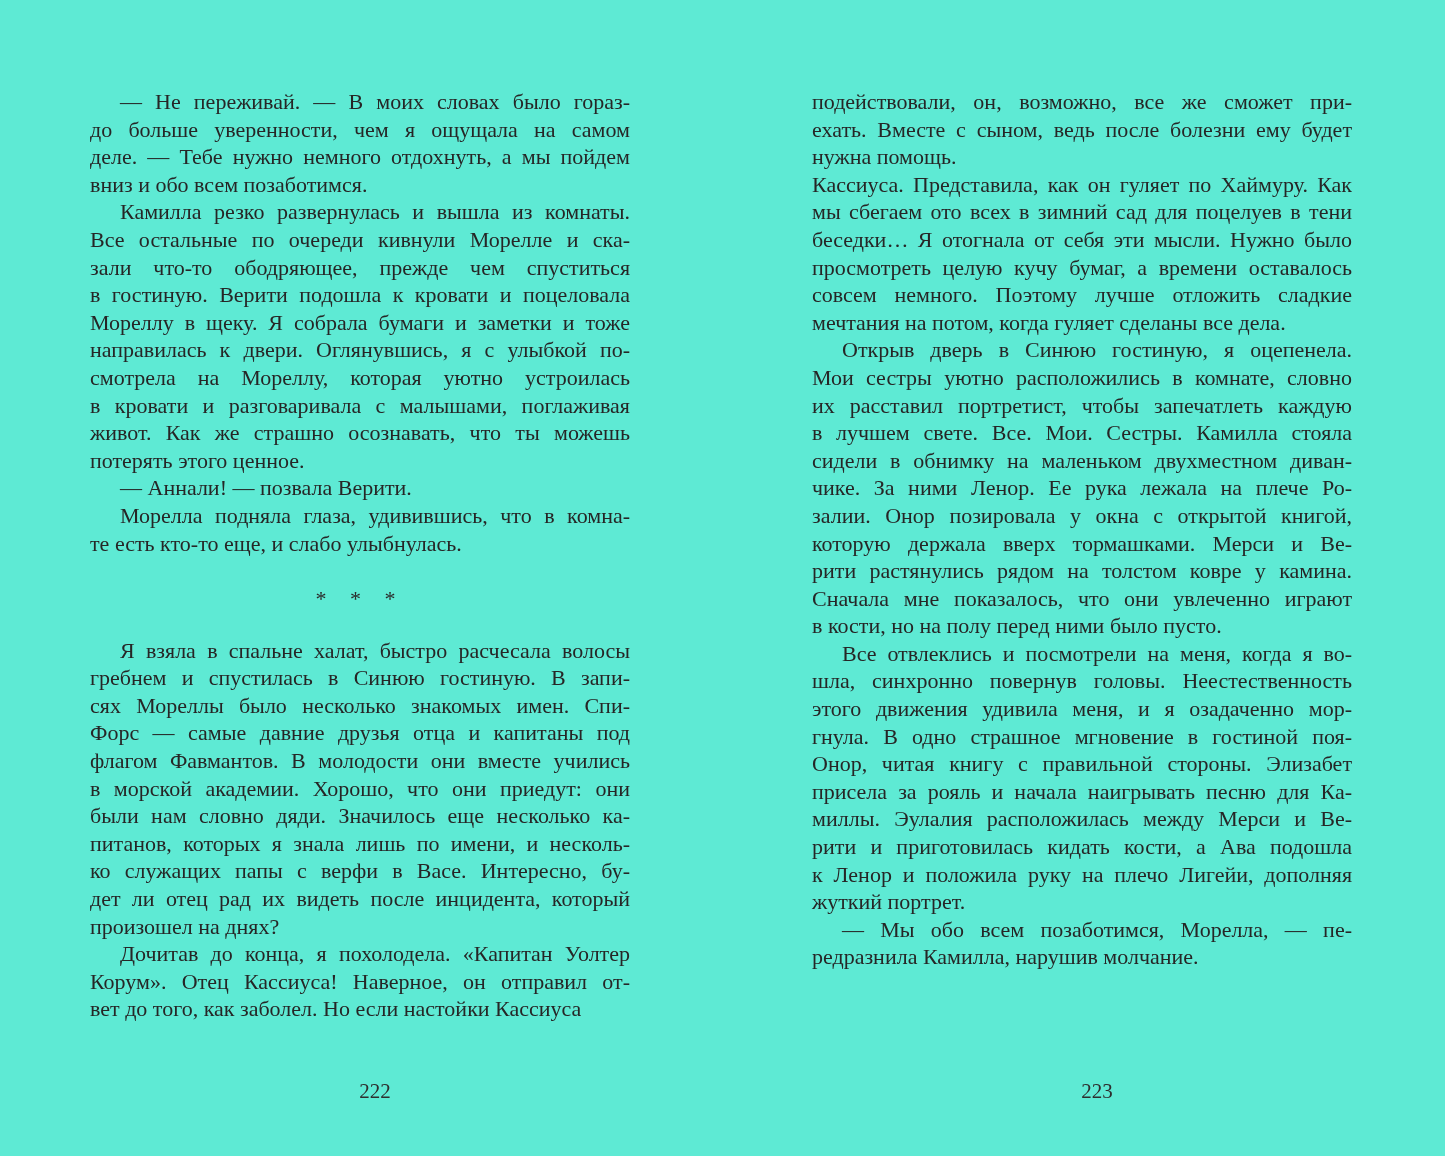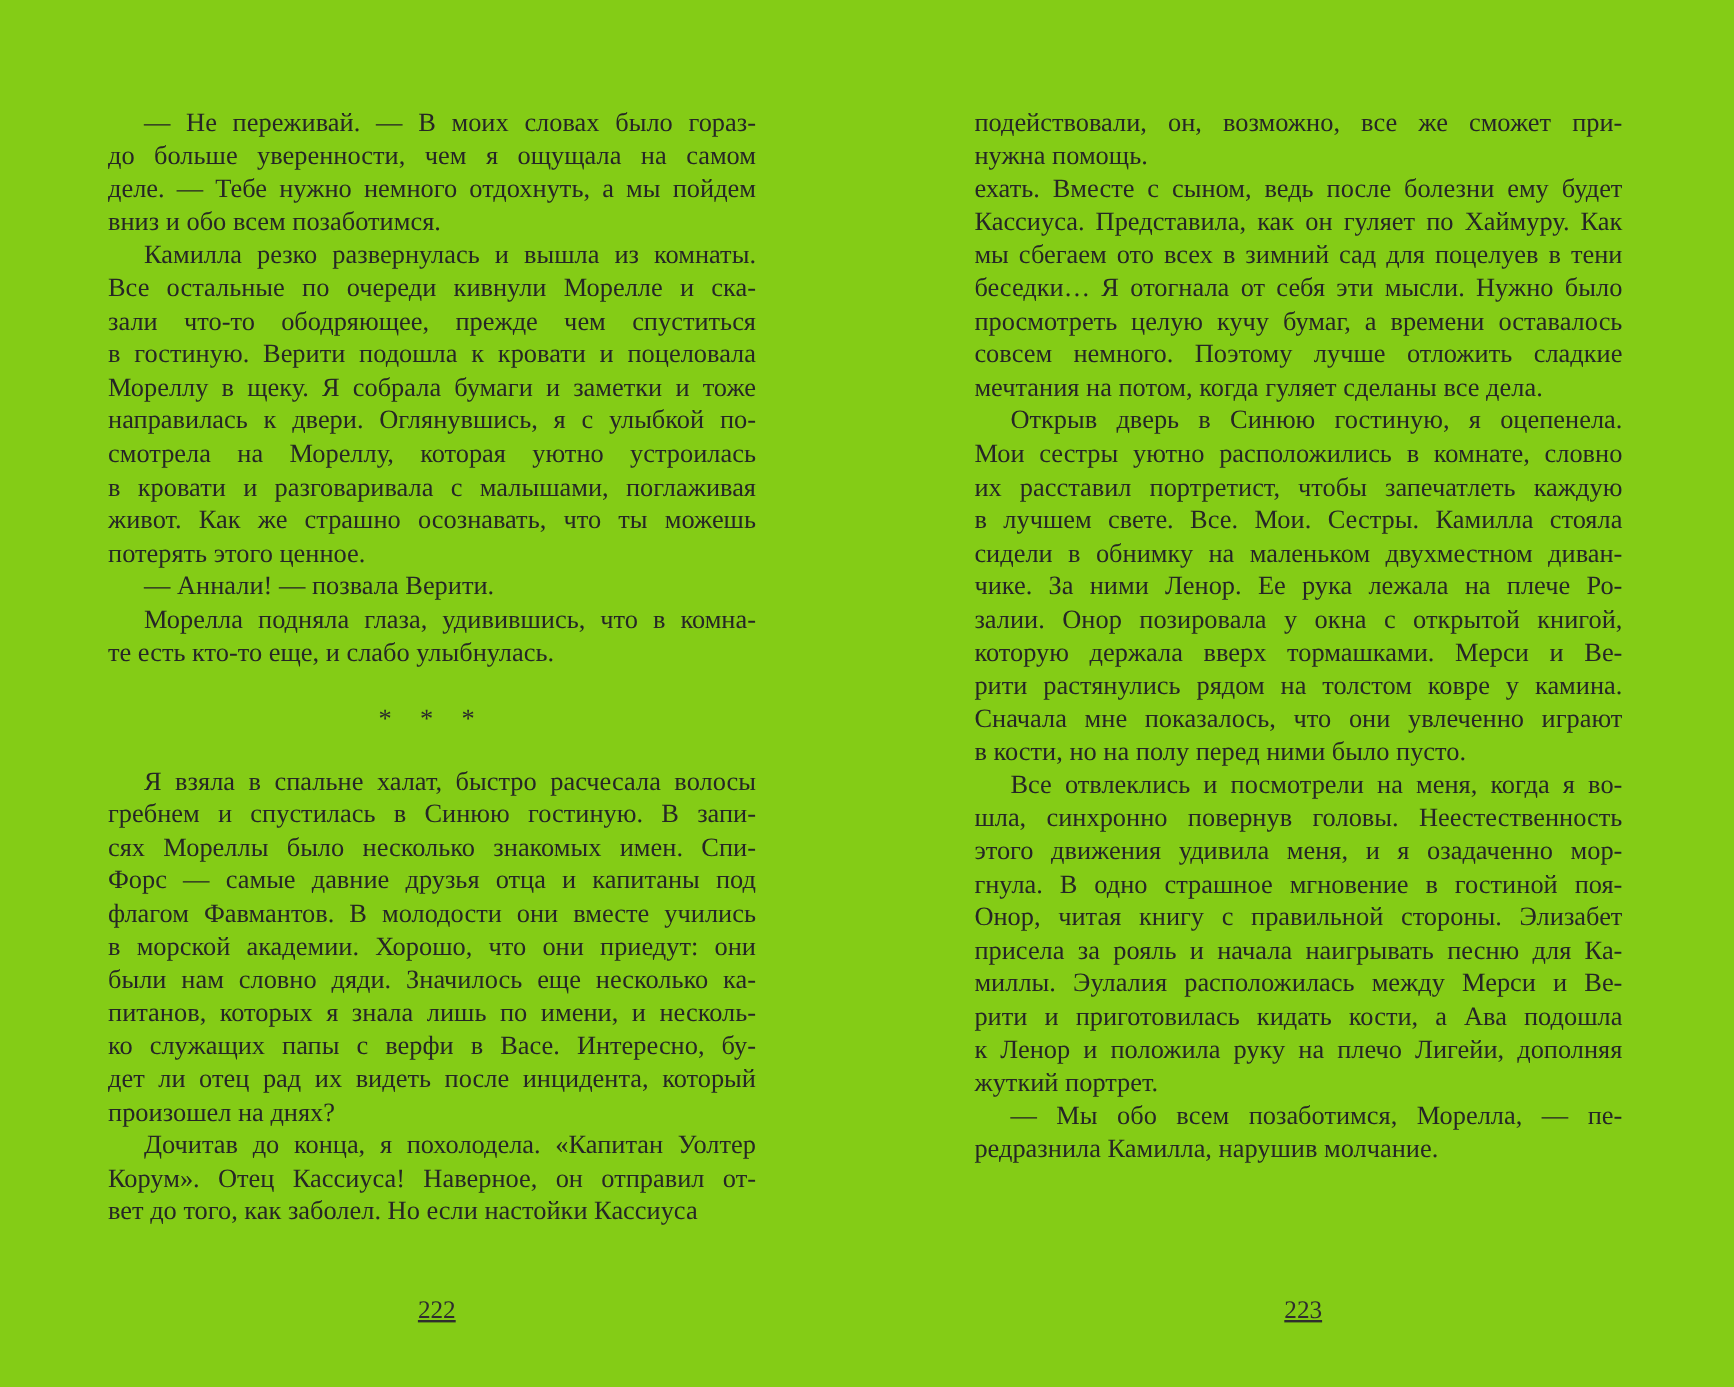--- a/index.html
+++ b/index.html
@@ -7,21 +7,21 @@
     padding: 0;
     background: #ffffff;
     width: 1445px;
     height: 1156px;
     overflow: hidden;
   }
   .spread {
     position: relative;
     width: 1445px;
     height: 1156px;
-    background: #84cc16;
+    background: #5eead4;
     display: flex;
     box-sizing: border-box;
     padding: 88px 93px 0 90px;
     gap: 182px;
     font-family: "Liberation Serif", "DejaVu Serif", serif;
     color: #262626;
   }
   .page {
     position: relative;
     width: 540px;
@@ -48,26 +48,25 @@
     text-align-last: center;
     letter-spacing: 9px;
     font-size: 22px;
     height: 27.6px;
     margin: 28px 0 24px 0;
     color: #2b2b2b;
   }
   .page-number {
     position: absolute;
     bottom: 52px;
-    left: 4px;
+    left: 15px;
     width: 540px;
     text-align: center;
     font-size: 21px;
     color: #2e2e2e;
-    text-decoration: underline;
   }
 </style>
 </head>
 <body>
 
 <div class="spread">
   <div class="page">
     <div class="text-block">
         <div class="para">
           <div class="line indent">— Не переживай. — В моих словах было гораз-</div>
@@ -113,22 +112,22 @@
           <div class="line">Корум». Отец Кассиуса! Наверное, он отправил от-</div>
           <div class="line last">вет до того, как заболел. Но если настойки Кассиуса</div>
         </div>
       </div>
     <div class="page-number">222</div>
   </div>
   <div class="page">
     <div class="text-block">
         <div class="para">
           <div class="line">подействовали, он, возможно, все же сможет при-</div>
+          <div class="line">ехать. Вместе с сыном, ведь после болезни ему будет</div>
           <div class="line last">нужна помощь.</div>
-          <div class="line">ехать. Вместе с сыном, ведь после болезни ему будет</div>
         </div>
         <div class="para">
           <div class="line">Кассиуса. Представила, как он гуляет по Хаймуру. Как</div>
           <div class="line">мы сбегаем ото всех в зимний сад для поцелуев в тени</div>
           <div class="line">беседки… Я отогнала от себя эти мысли. Нужно было</div>
           <div class="line">просмотреть целую кучу бумаг, а времени оставалось</div>
           <div class="line">совсем немного. Поэтому лучше отложить сладкие</div>
           <div class="line last">мечтания на потом, когда гуляет сделаны все дела.</div>
         </div>
         <div class="para">

